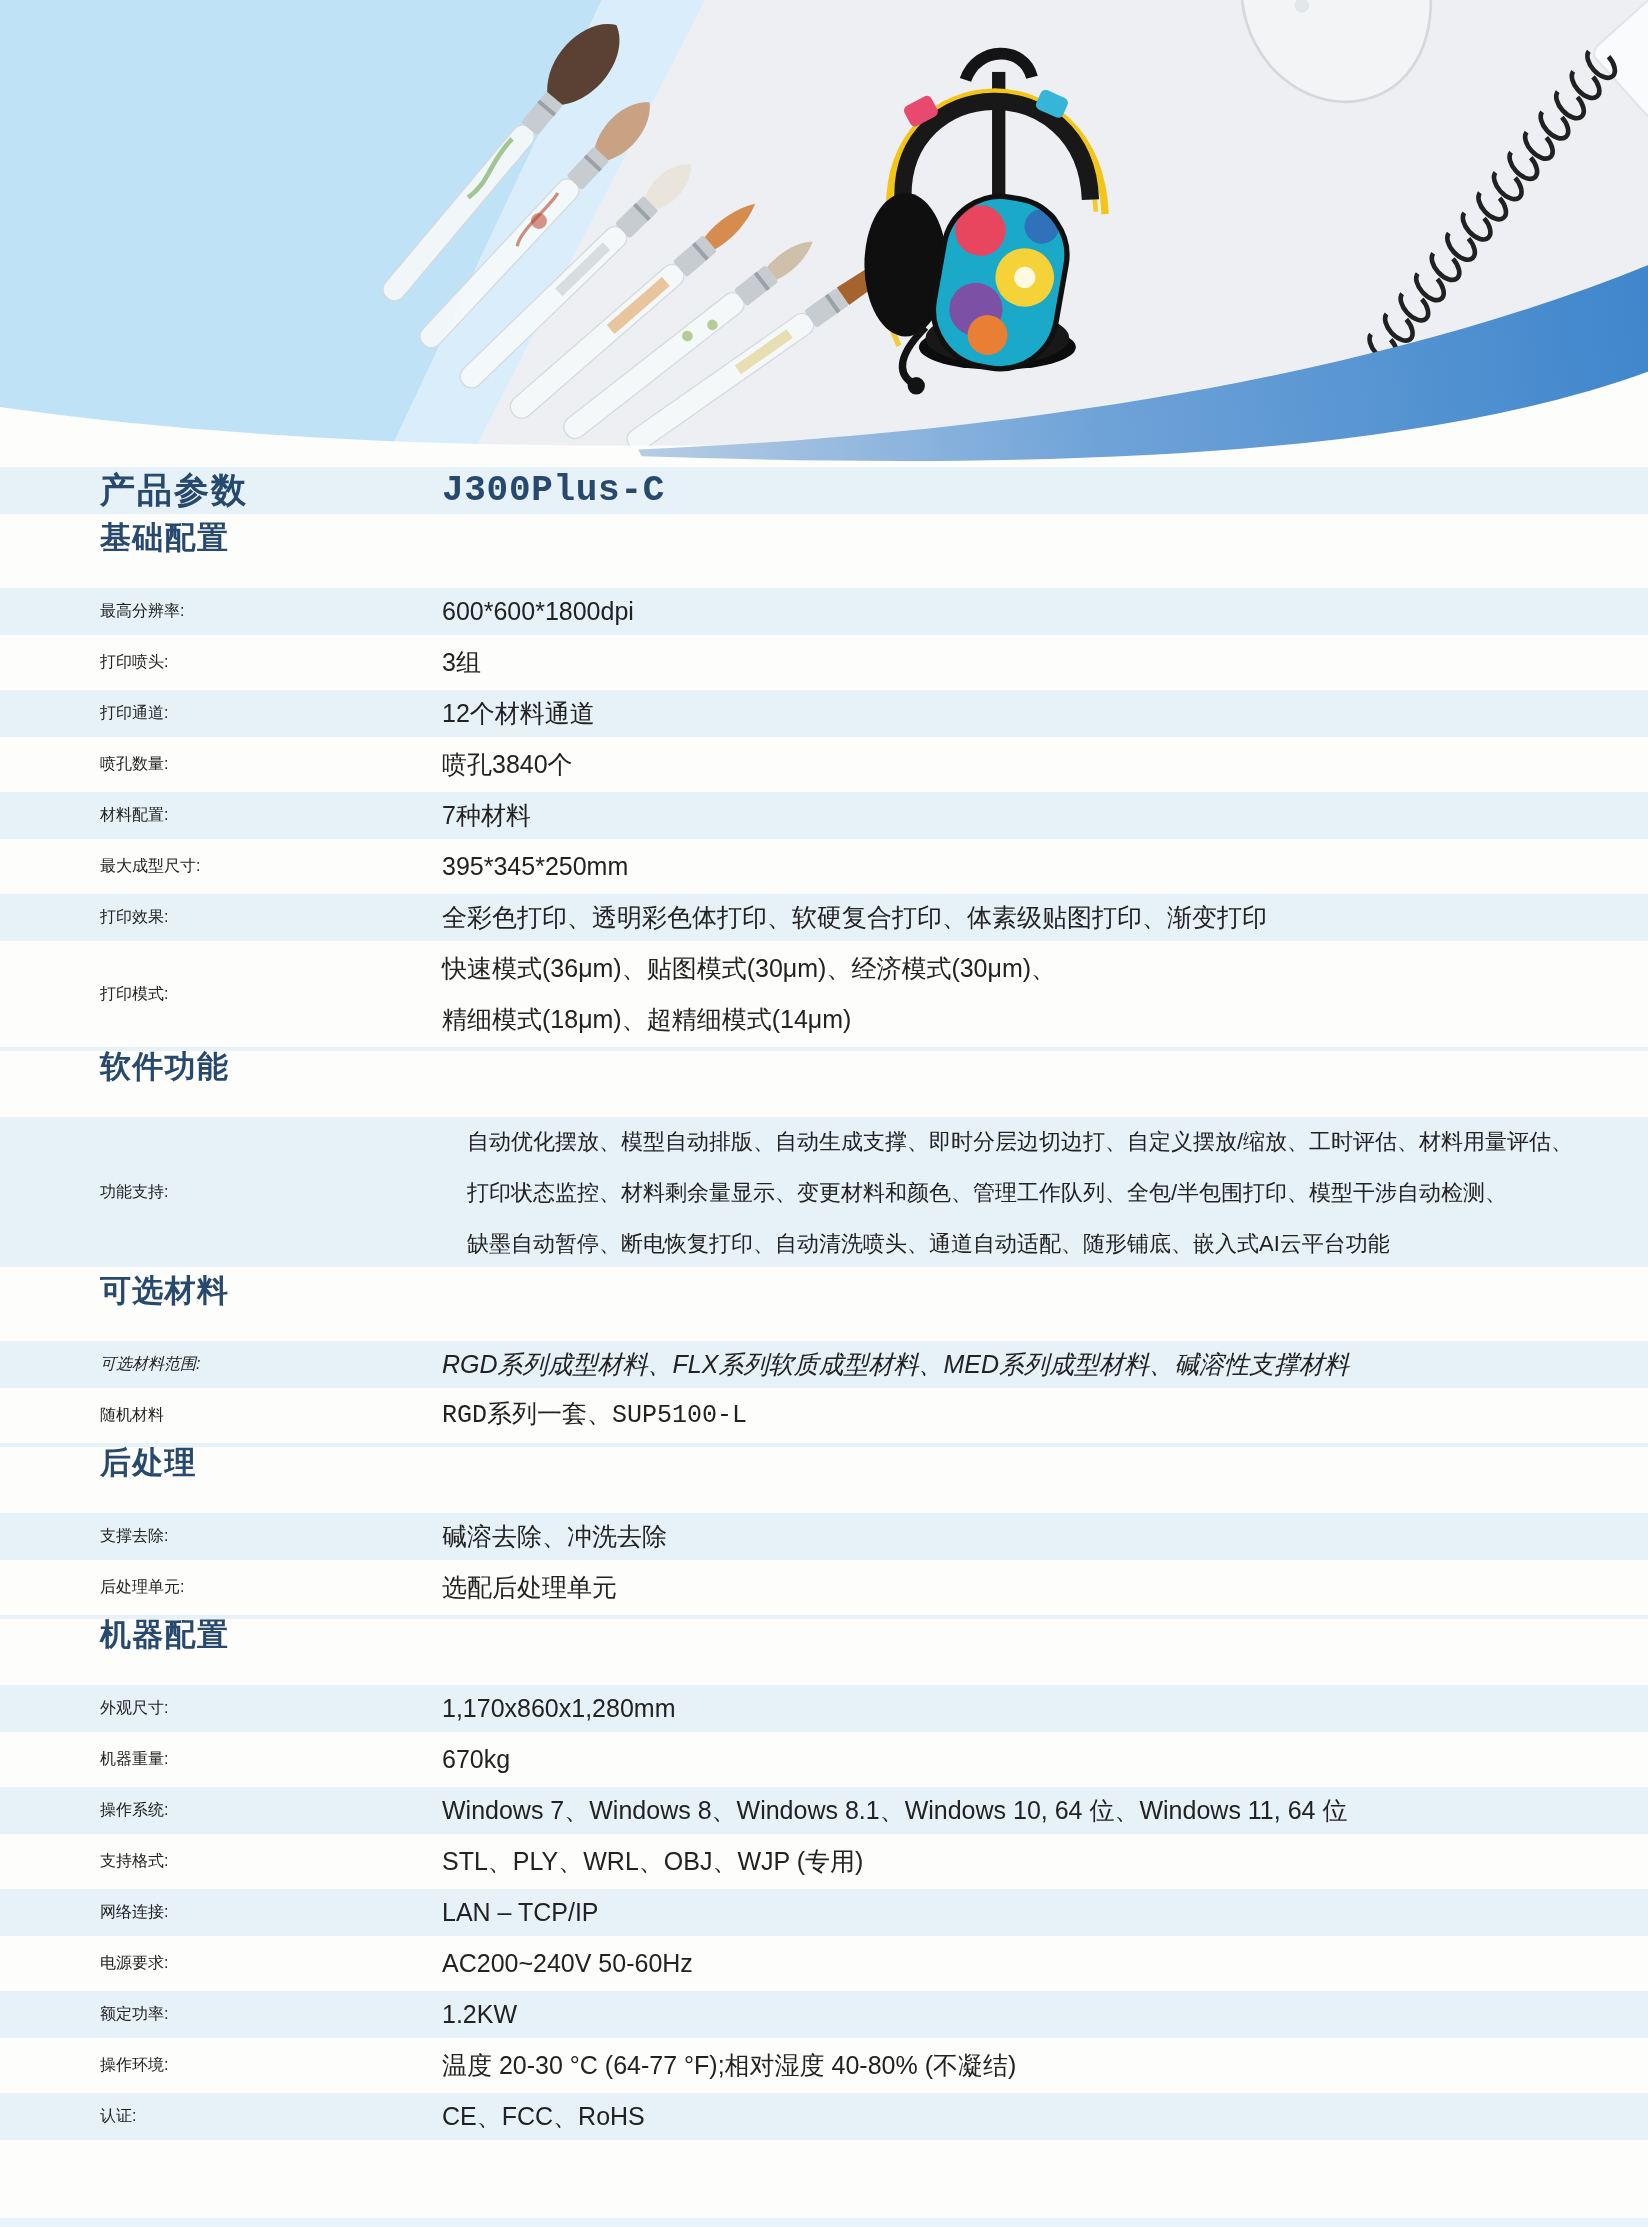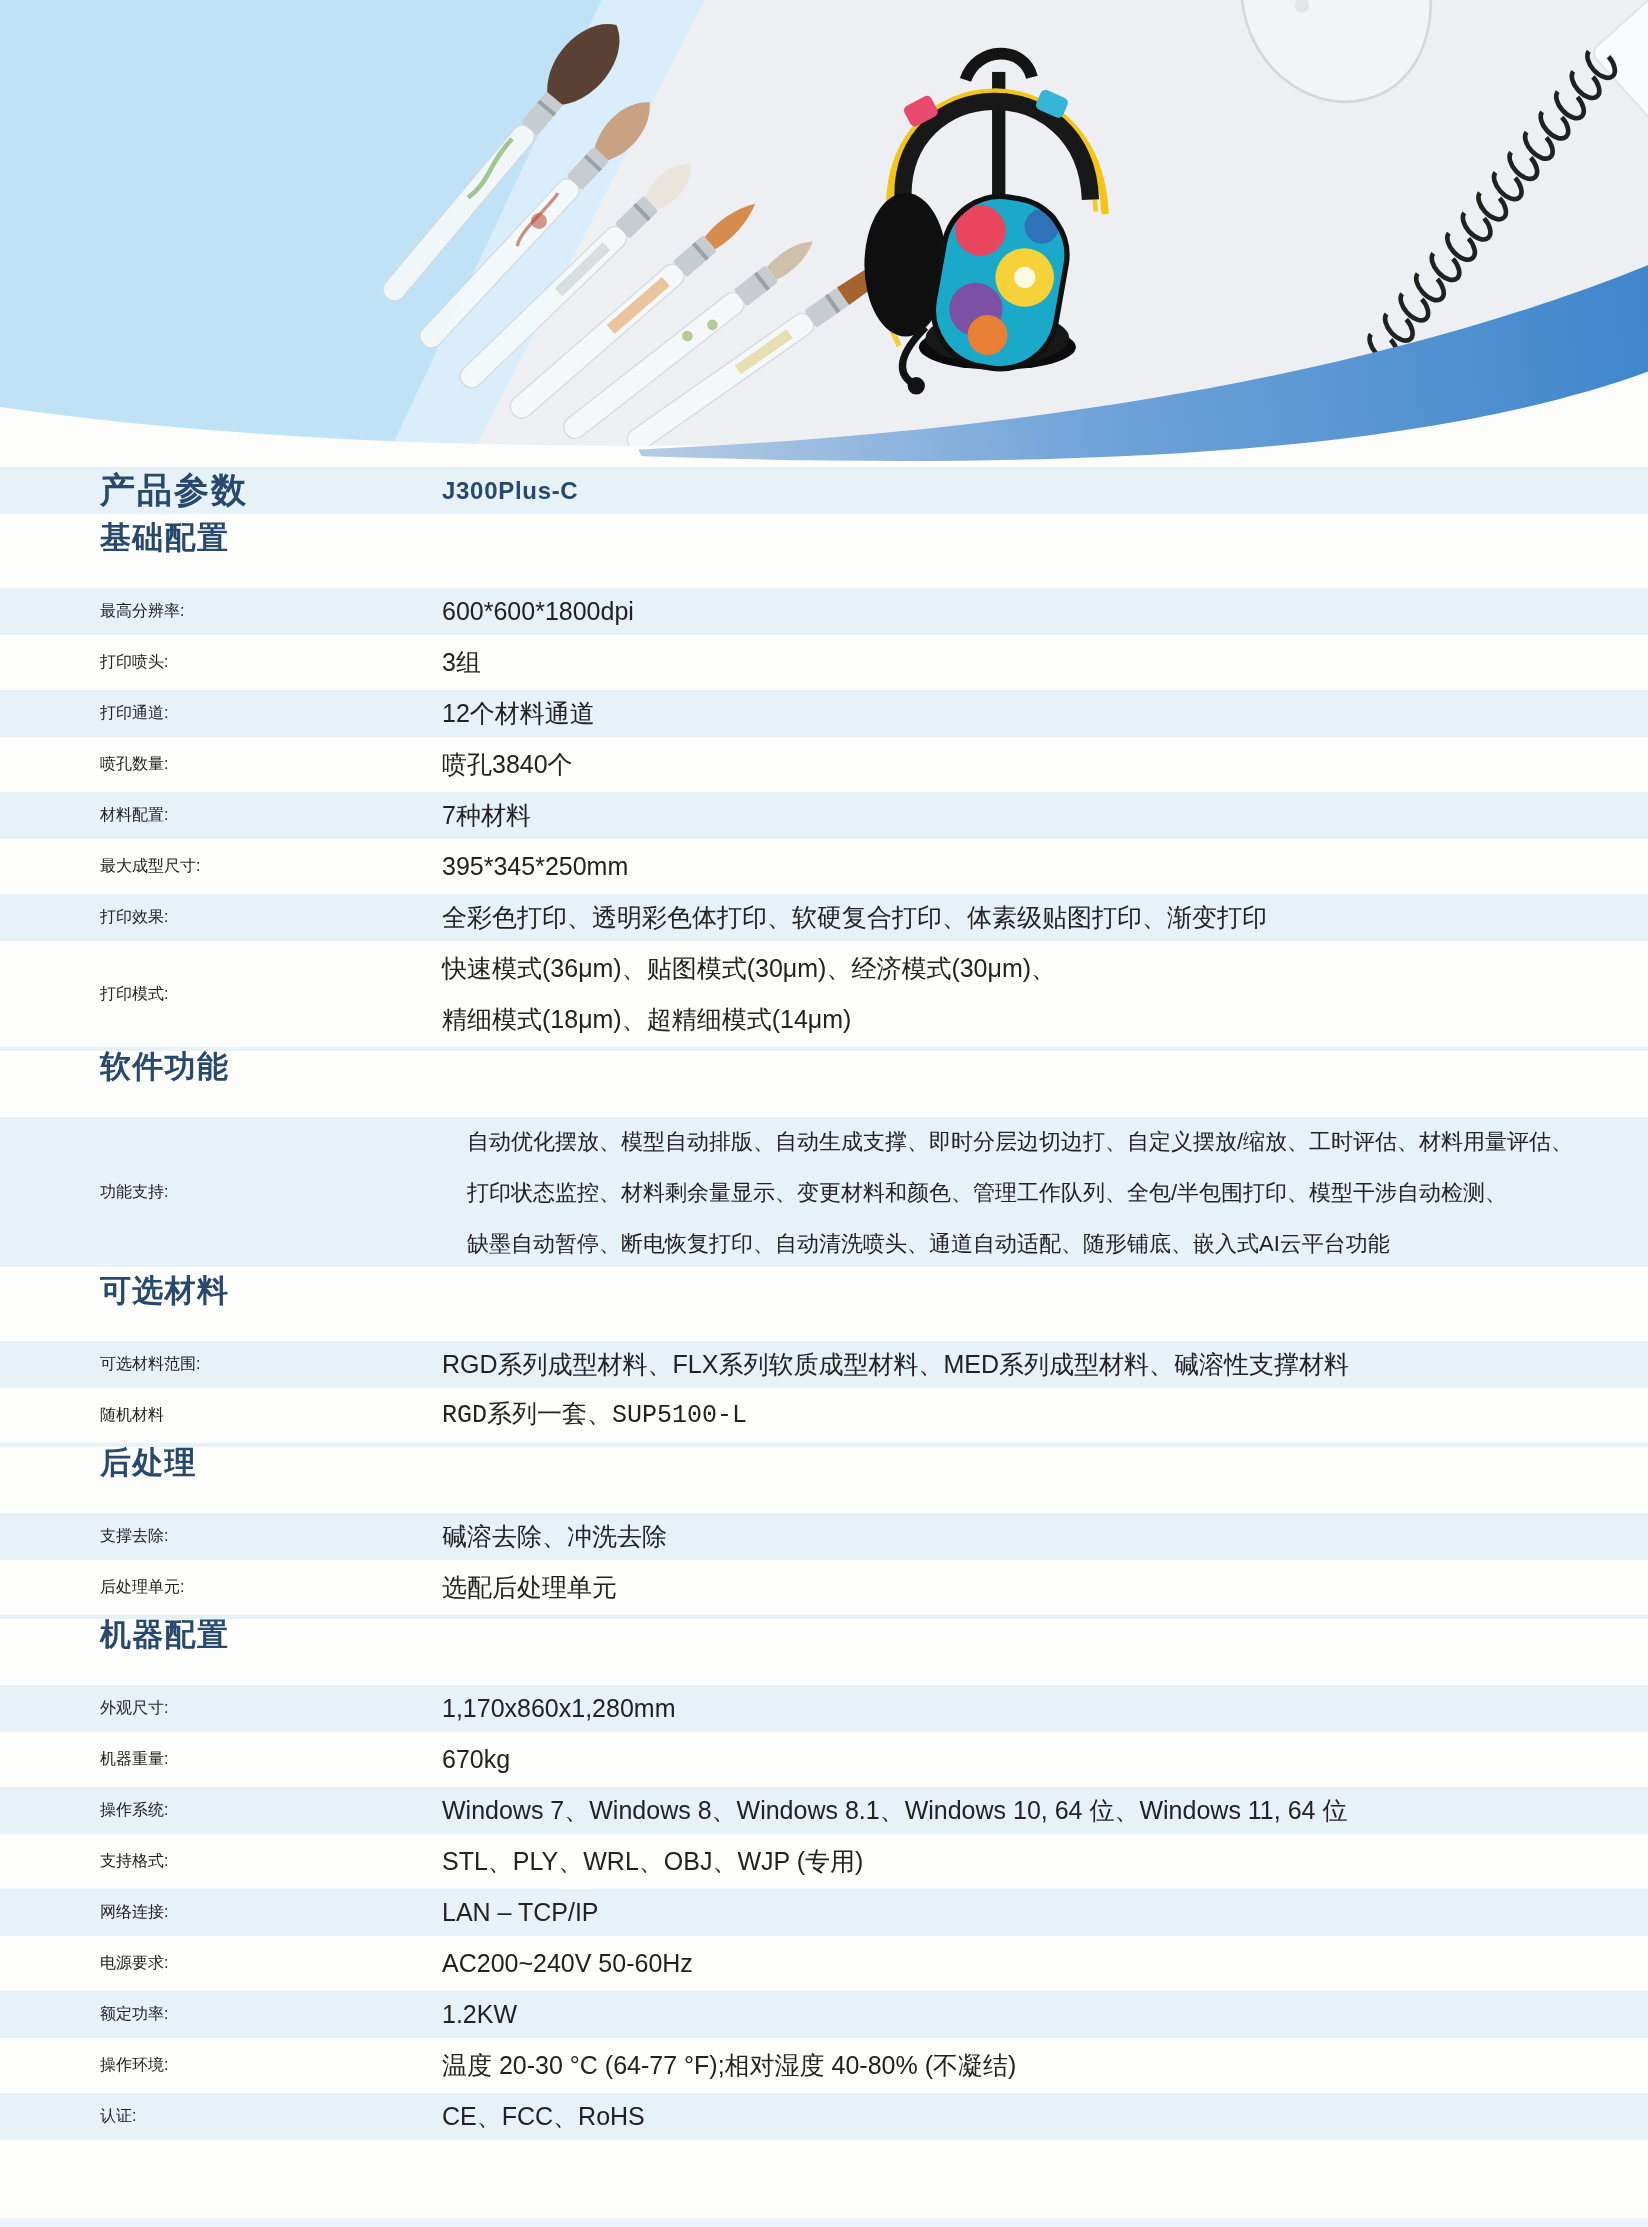--- a/index.html
+++ b/index.html
@@ -26,21 +26,21 @@
     background:transparent;
   }
   .trow.blue{background:var(--rowblue);}
   .hrow{height:51px;}
   .lbl{
     flex:none;width:342px;padding-left:100px;
     font-size:16px;color:var(--ink);white-space:nowrap;
   }
   .title{font-size:35px;font-weight:bold;color:var(--navy);letter-spacing:2px;}
   .val{flex:1;font-size:25px;color:var(--ink);padding-right:33px;min-width:0;}
-  .model{font-size:24px;font-weight:bold;color:var(--navy);letter-spacing:0.7px;}
+  .model{font-size:36px;font-weight:bold;color:var(--navy);letter-spacing:0.7px;font-family:Liberation Mono, monospace;}
   .sec{height:70px;align-items:flex-end;padding-bottom:25px;}
   .sec .heading{
     font-size:31px;font-weight:bold;color:var(--navy);
     padding-left:100px;letter-spacing:1.3px;
   }
   .divtop{border-top:4px solid var(--rowblue);}
   .vline{line-height:51px;height:51px;white-space:nowrap;}
   .trow.small .vline{font-size:22px;margin-left:25px;}
   
   .footer-strip{
@@ -231,21 +231,21 @@
         <div class="lbl">功能支持:</div>
         <div class="val">
           <div class="vline">自动优化摆放、模型自动排版、自动生成支撑、即时分层边切边打、自定义摆放/缩放、工时评估、材料用量评估、</div>
           <div class="vline">打印状态监控、材料剩余量显示、变更材料和颜色、管理工作队列、全包/半包围打印、模型干涉自动检测、</div>
           <div class="vline">缺墨自动暂停、断电恢复打印、自动清洗喷头、通道自动适配、随形铺底、嵌入式AI云平台功能</div>
         </div>
       </div>
       <div class="trow sec">
         <div class="heading">可选材料</div>
       </div>
-      <div class="trow blue" style="height: 51px;">
+      <div class="trow blue" style="height: 51px; font-style: italic;">
         <div class="lbl">可选材料范围:</div>
         <div class="val">
           <div class="vline">RGD系列成型材料、FLX系列软质成型材料、MED系列成型材料、碱溶性支撑材料</div>
         </div>
       </div>
       <div class="trow" style="height: 51px; font-family: Liberation Mono, monospace;">
         <div class="lbl">随机材料</div>
         <div class="val">
           <div class="vline">RGD系列一套、SUP5100-L</div>
         </div>

